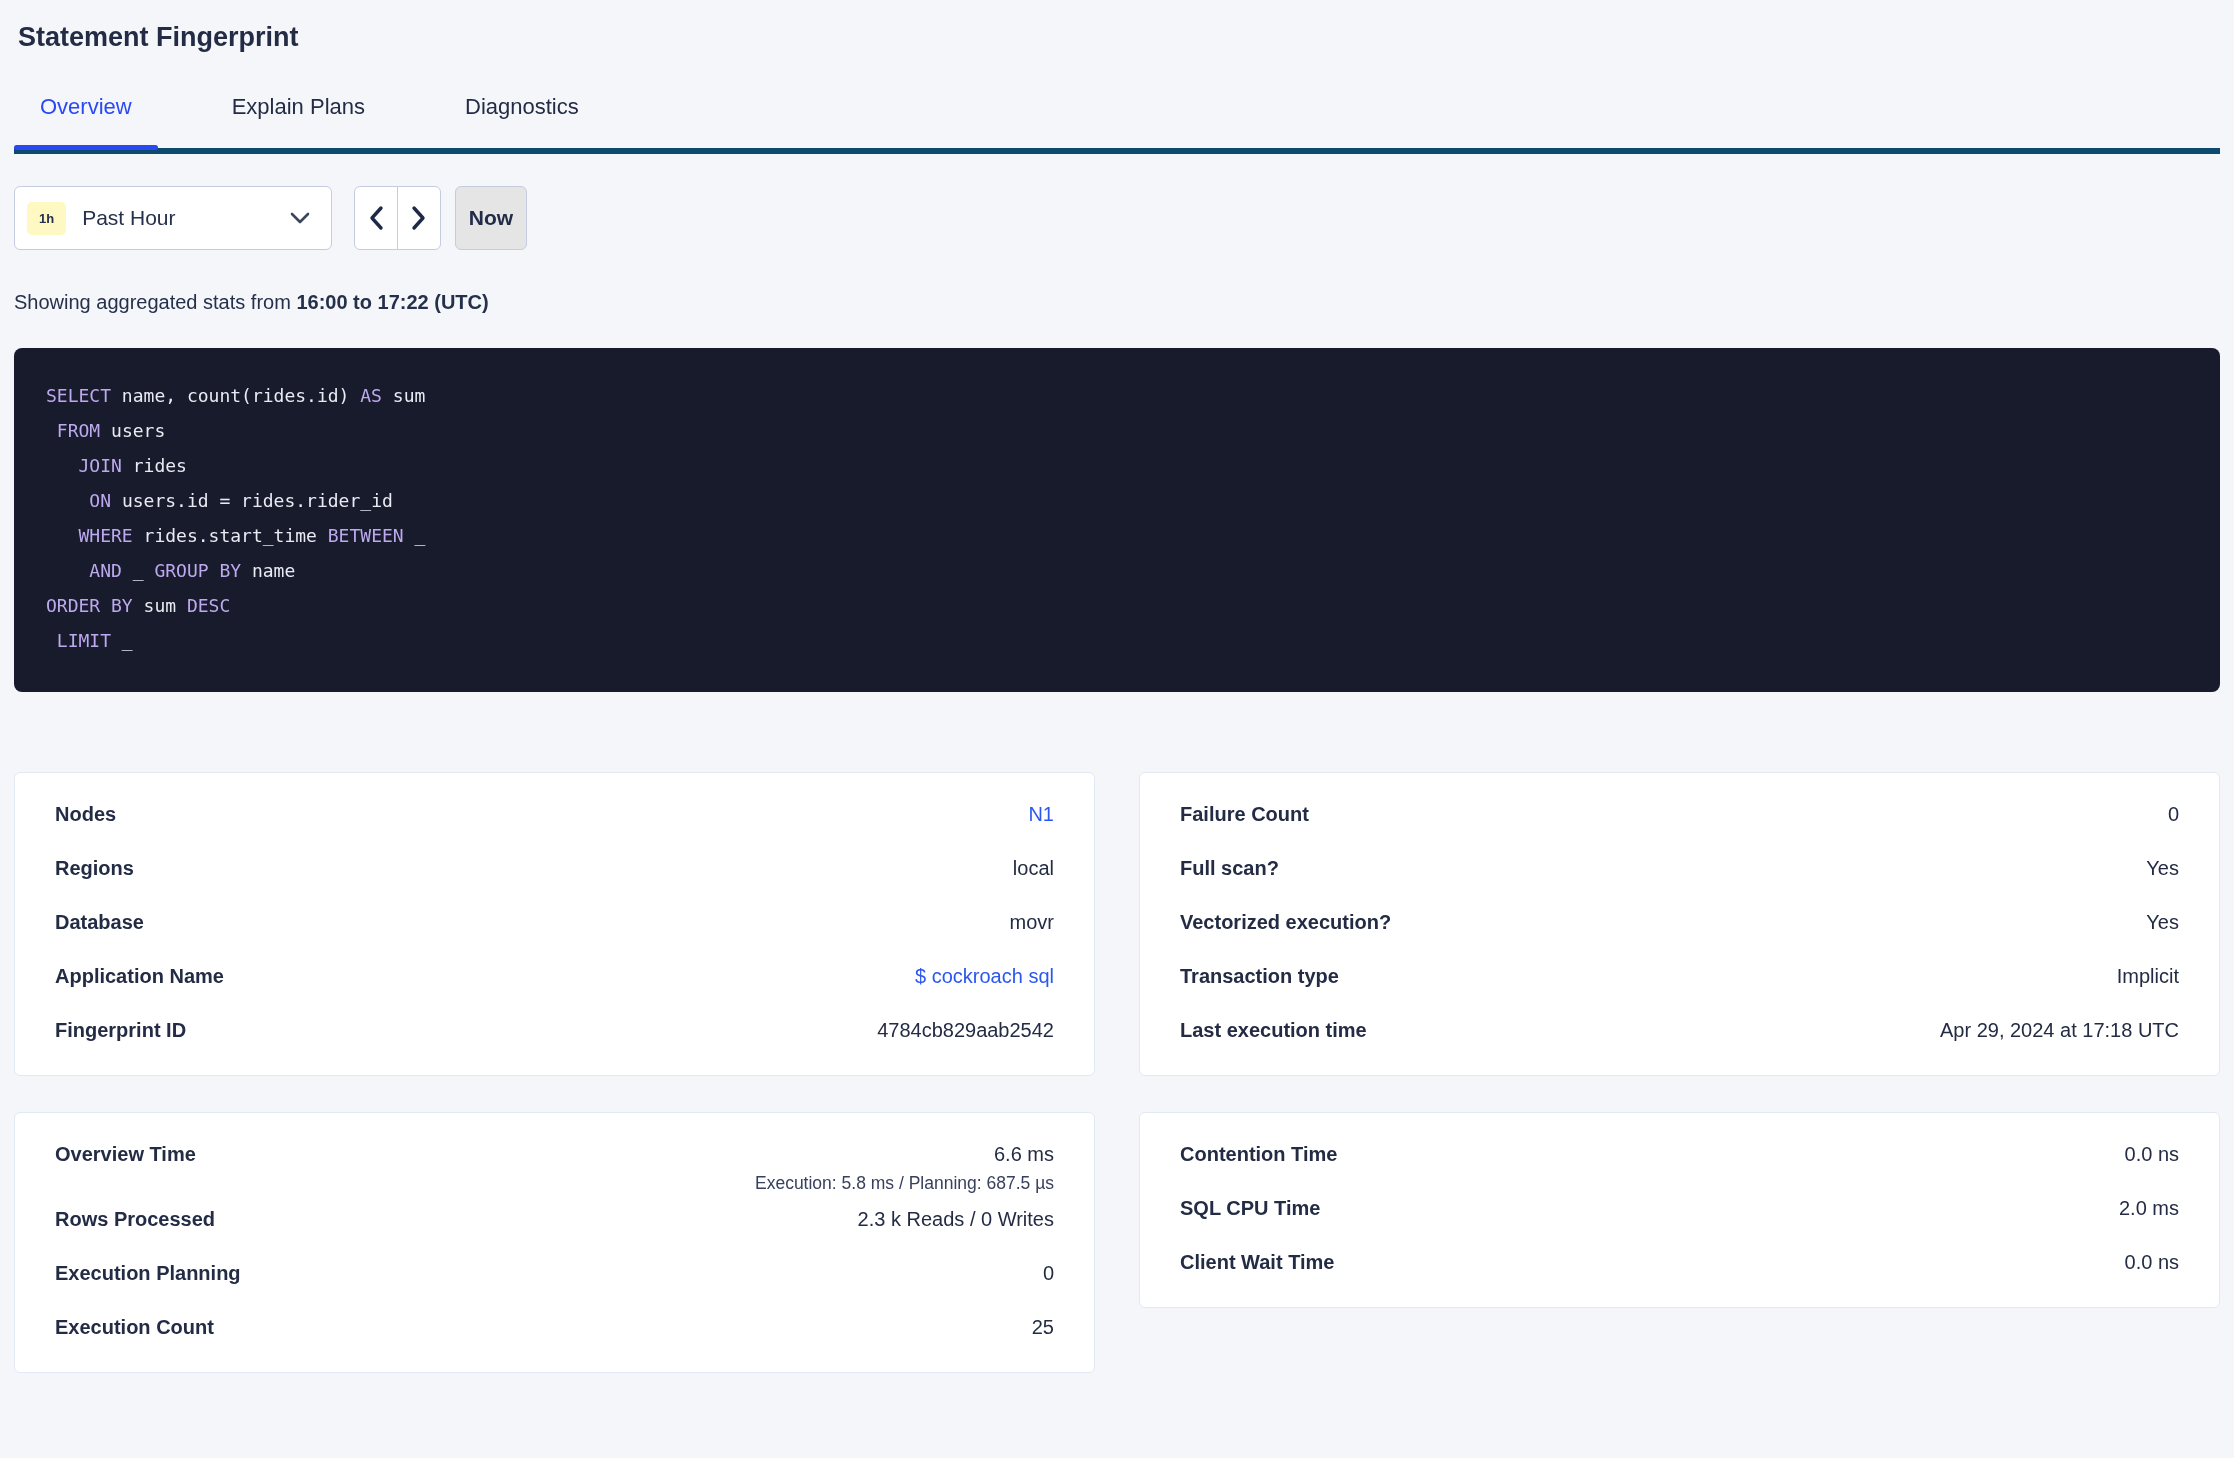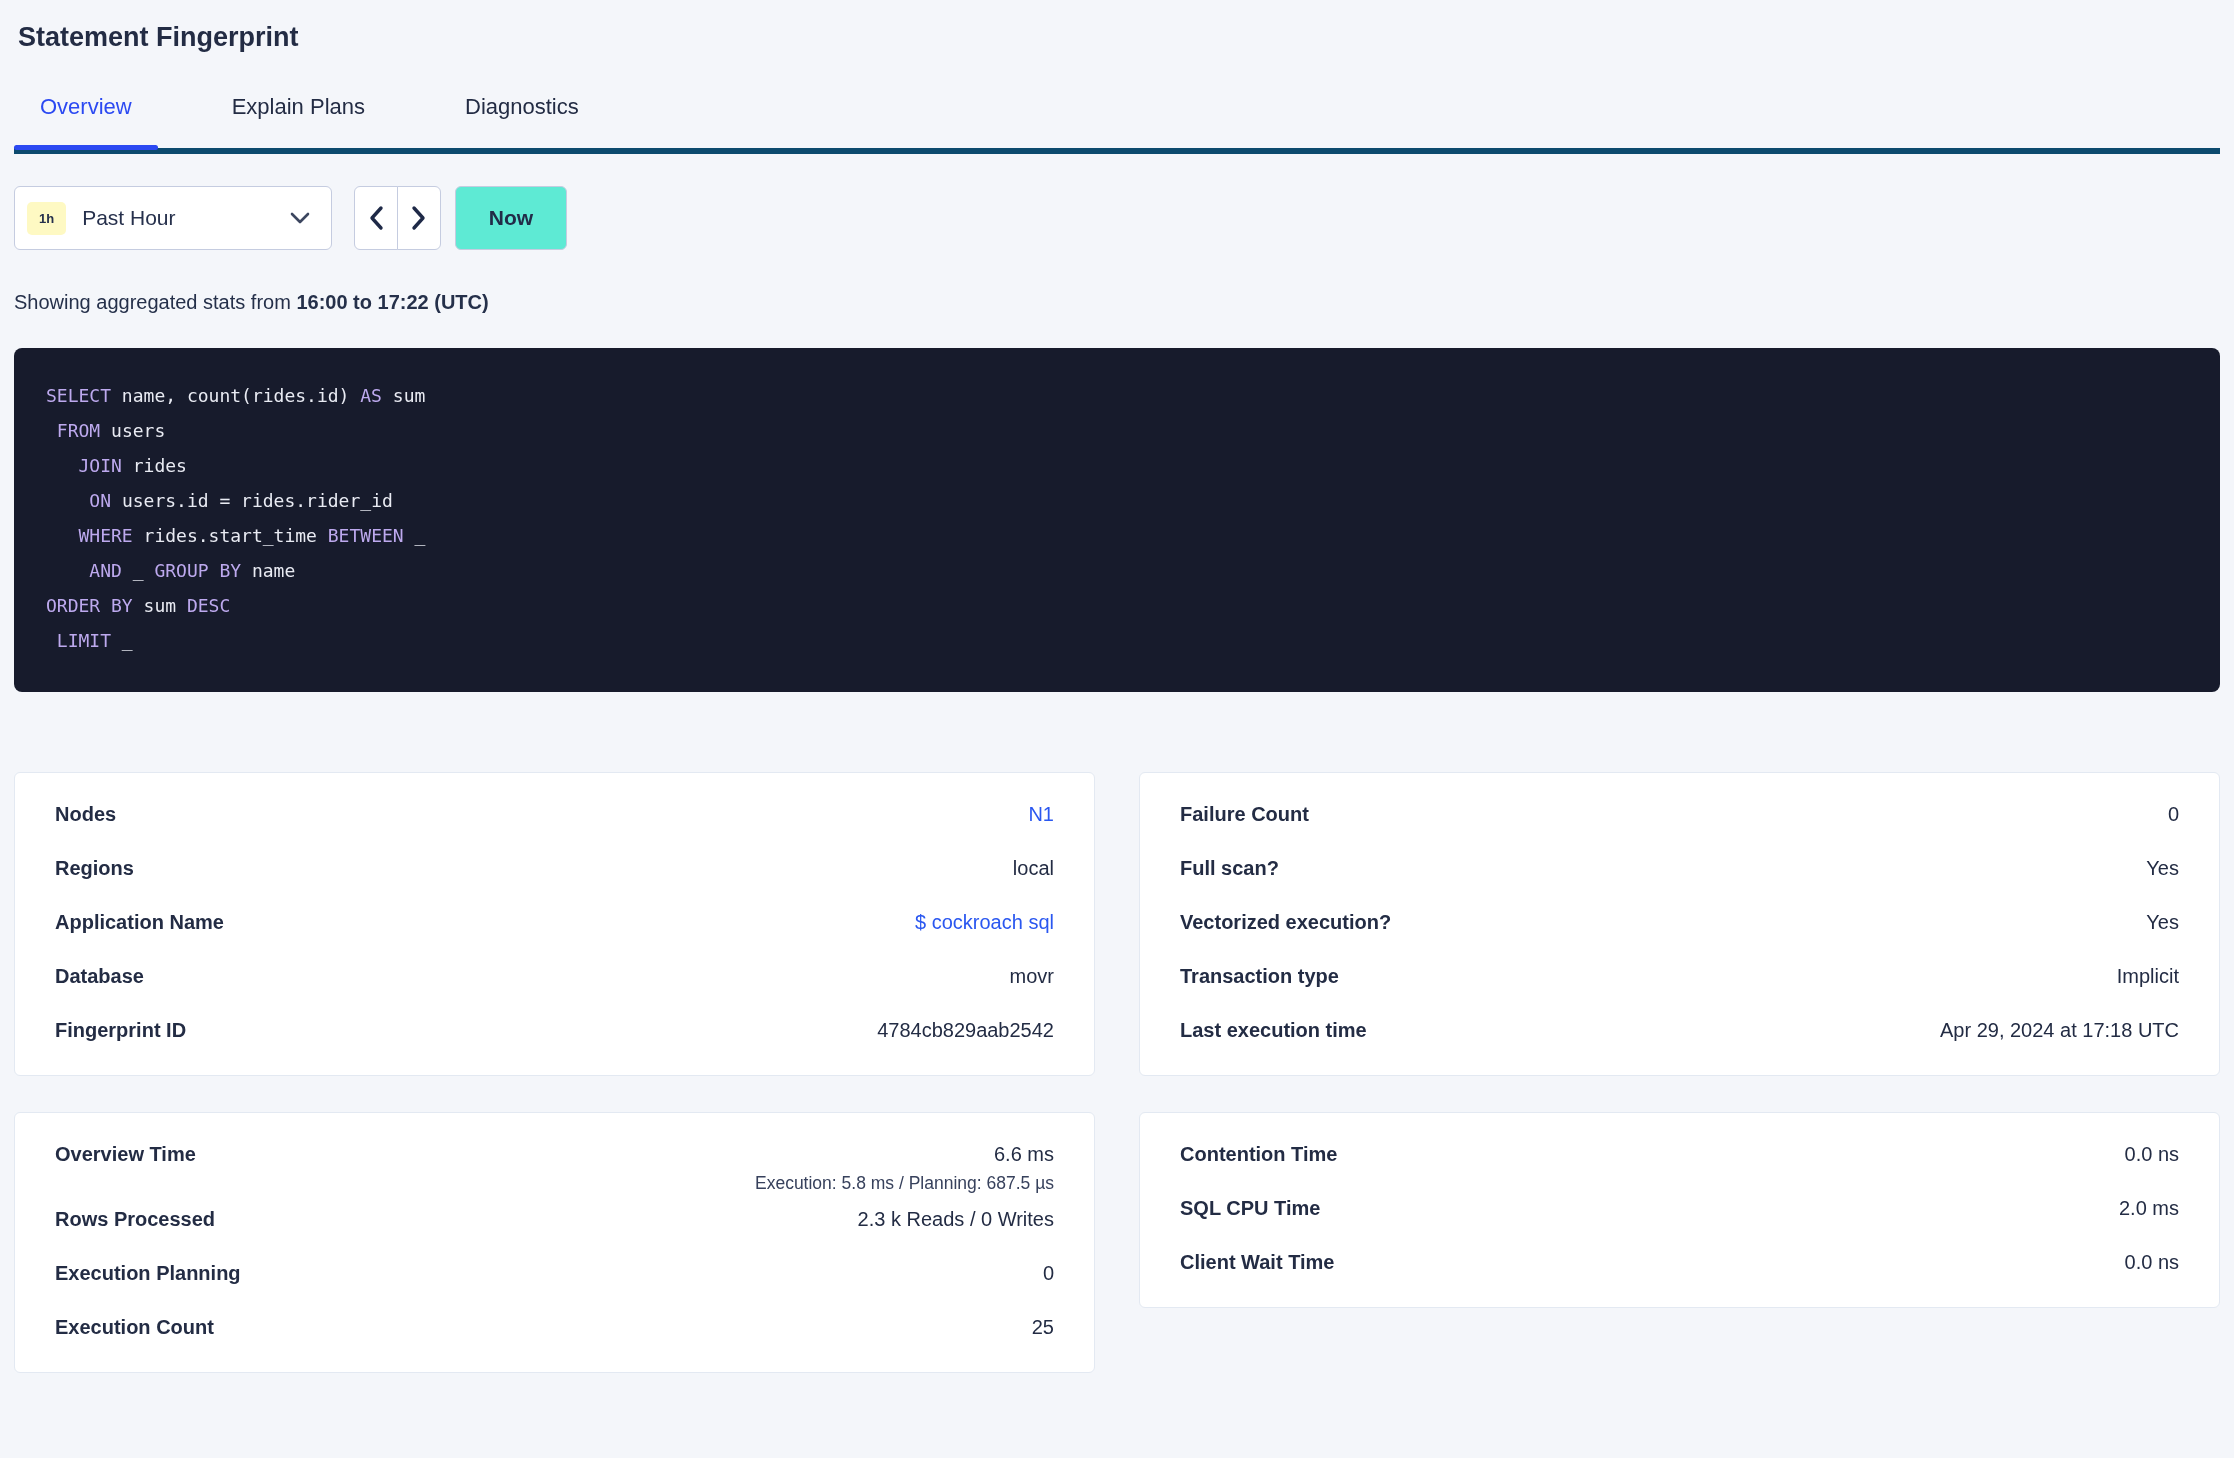--- a/index.html
+++ b/index.html
@@ -53,21 +53,21 @@
   }
   .range-label{margin-left:16px;font-size:21px;color:#26304c;flex:1;}
   .btn-group{display:flex;margin-left:22px;}
   .nav-btn{
     width:44px;height:64px;background:#fff;border:1px solid var(--ctrl-border);
     display:flex;align-items:center;justify-content:center;cursor:pointer;padding:0;
   }
   .nav-btn.prev{border-radius:6px 0 0 6px;}
   .nav-btn.next{border-radius:0 6px 6px 0;margin-left:-1px;}
   .now-btn{
-    margin-left:14px;width:112px;height:64px;background:#5eead4;
+    margin-left:14px;width:72px;height:64px;background:#e5e5e5;
     border:1px solid var(--ctrl-border);border-radius:6px;
     font-family:inherit;font-size:21px;font-weight:600;color:#222c48;cursor:pointer;
   }
 
   
   .status-line{margin-top:38px;font-size:20px;color:#25304a;line-height:28px;}
   .status-line b{font-weight:700;}
 
   
   .sql-box{
@@ -150,28 +150,28 @@
     <div class="card">
         <div class="crow">
           <span class="clabel">Nodes</span>
           <div class="cval-wrap"><span class="cval link">N1</span></div>
         </div>
         <div class="crow">
           <span class="clabel">Regions</span>
           <div class="cval-wrap"><span class="cval">local</span></div>
         </div>
         <div class="crow">
+          <span class="clabel">Database</span>
+          <div class="cval-wrap"><span class="cval">movr</span></div>
+        </div>
+        <div class="crow">
           <span class="clabel">Application Name</span>
           <div class="cval-wrap"><span class="cval link">$ cockroach sql</span></div>
         </div>
         <div class="crow">
-          <span class="clabel">Database</span>
-          <div class="cval-wrap"><span class="cval">movr</span></div>
-        </div>
-        <div class="crow">
           <span class="clabel">Fingerprint ID</span>
           <div class="cval-wrap"><span class="cval">4784cb829aab2542</span></div>
         </div>
       </div>
     <div class="card">
         <div class="crow">
           <span class="clabel">Failure Count</span>
           <div class="cval-wrap"><span class="cval">0</span></div>
         </div>
         <div class="crow">

